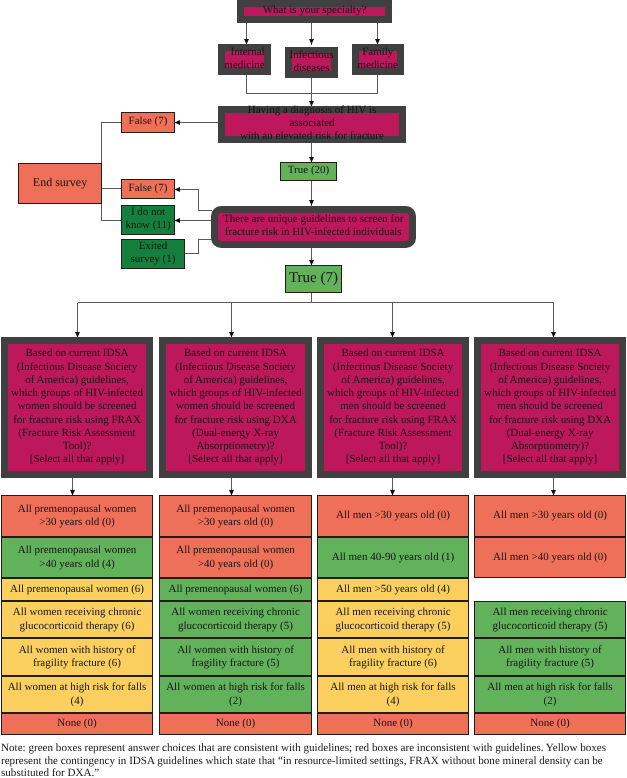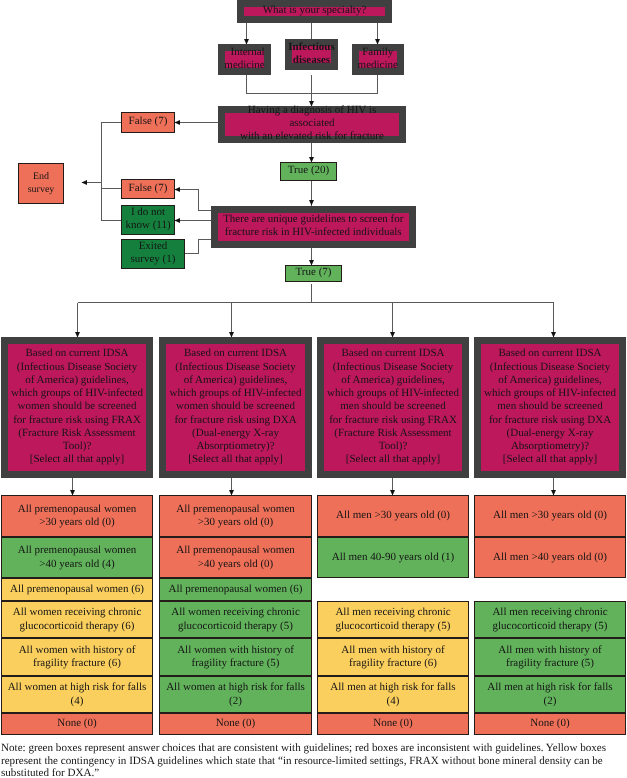--- a/index.html
+++ b/index.html
@@ -69,57 +69,57 @@
     </g>
   </svg>
 
   <div class="node plain" style="left:237px;top:0px;width:155px;height:22.5px;font-size:11px;line-height:13px;">
     <span class="txt">What is your specialty?</span>
   </div>
   <div class="node plain" style="left:218px;top:44px;width:53px;height:30.5px;font-size:11px;line-height:13px;text-align:right;">
     <span class="txt">Internal
 medicine</span>
   </div>
-  <div class="node plain" style="left:285px;top:39px;width:53px;height:30.5px;font-size:11px;line-height:13px;font-weight:bold;">
+  <div class="node plain" style="left:285px;top:47px;width:53px;height:30.5px;font-size:11px;line-height:13px;">
     <span class="txt">Infectious
 diseases</span>
   </div>
   <div class="node plain" style="left:351.5px;top:44px;width:52.5px;height:30.5px;font-size:11px;line-height:13px;align-items:center;">
     <span class="txt">Family
 medicine</span>
   </div>
   <div class="node plain" style="left:218px;top:106px;width:188px;height:37px;font-size:11px;line-height:13px;">
     <span class="txt">Having a diagnosis of HIV is associated
 with an elevated risk for fracture</span>
   </div>
   <div class="node filled red" style="left:121px;top:111.8px;width:54px;height:21px;font-size:11px;line-height:13px;">
     <span class="txt">False (7)</span>
   </div>
   <div class="node filled green" style="left:280px;top:162px;width:57px;height:19px;font-size:11px;line-height:13px;">
     <span class="txt">True (20)</span>
   </div>
-  <div class="node filled red" style="left:18px;top:163px;width:46px;height:41px;font-size:10px;line-height:13px;">
+  <div class="node filled red" style="left:18px;top:163px;width:84px;height:41px;font-size:12px;line-height:13px;">
     <span class="txt">End survey</span>
   </div>
-  <div class="node plain" style="left:211px;top:205.5px;width:204.5px;height:42px;font-size:11px;line-height:13px;">
+  <div class="node plain" style="left:211px;top:205.5px;width:204.5px;height:42px;font-size:11px;line-height:13px;border-radius:10px;">
     <span class="txt">There are unique guidelines to screen for
 fracture risk in HIV-infected individuals</span>
   </div>
   <div class="node filled red" style="left:121px;top:179px;width:54px;height:20px;font-size:11px;line-height:13px;">
     <span class="txt">False (7)</span>
   </div>
   <div class="node filled blue" style="left:121px;top:205px;width:54px;height:30px;font-size:11px;line-height:13px;">
     <span class="txt">I do not
 know (11)</span>
   </div>
   <div class="node filled blue" style="left:121px;top:238.8px;width:64px;height:30px;font-size:11px;line-height:13px;">
     <span class="txt">Exited
 survey (1)</span>
   </div>
-  <div class="node filled green" style="left:285px;top:265px;width:57px;height:17px;font-size:11px;line-height:13px;">
+  <div class="node filled green" style="left:285px;top:265px;width:57px;height:28px;font-size:15px;line-height:13px;">
     <span class="txt">True (7)</span>
   </div>
   <div class="node plain qbox" style="left:1px;top:337px;width:152px;height:141px;font-size:11px;line-height:13.2px;">
     <span class="txt">Based on current IDSA
 (Infectious Disease Society
 of America) guidelines,
 which groups of HIV-infected
 women should be screened
 for fracture risk using FRAX
 (Fracture Risk Assessment Tool)?
@@ -208,20 +208,23 @@
   </div>
   <div class="ansbox red" style="left:159px;top:713px;width:153px;height:22px;font-size:11px;line-height:13.2px;">
     <span class="txt">None (0)</span>
   </div>
   <div class="ansbox red" style="left:317px;top:495px;width:152px;height:42px;font-size:11px;line-height:13.2px;">
     <span class="txt">All men &gt;30 years old (0)</span>
   </div>
   <div class="ansbox green" style="left:317px;top:537px;width:152px;height:41px;font-size:11px;line-height:13.2px;">
     <span class="txt">All men 40-90 years old (1)</span>
   </div>
+  <div class="ansbox yellow" style="left:317px;top:578px;width:152px;height:23px;font-size:11px;line-height:13.2px;">
+    <span class="txt">All men &gt;50 years old (4)</span>
+  </div>
   <div class="ansbox yellow" style="left:317px;top:601px;width:152px;height:37px;font-size:11px;line-height:13.2px;">
     <span class="txt">All men receiving chronic
 glucocorticoid therapy (5)</span>
   </div>
   <div class="ansbox yellow" style="left:317px;top:638px;width:152px;height:38px;font-size:11px;line-height:13.2px;">
     <span class="txt">All men with history of
 fragility fracture (6)</span>
   </div>
   <div class="ansbox yellow" style="left:317px;top:676px;width:152px;height:37px;font-size:11px;line-height:13.2px;">
     <span class="txt">All men at high risk for falls

